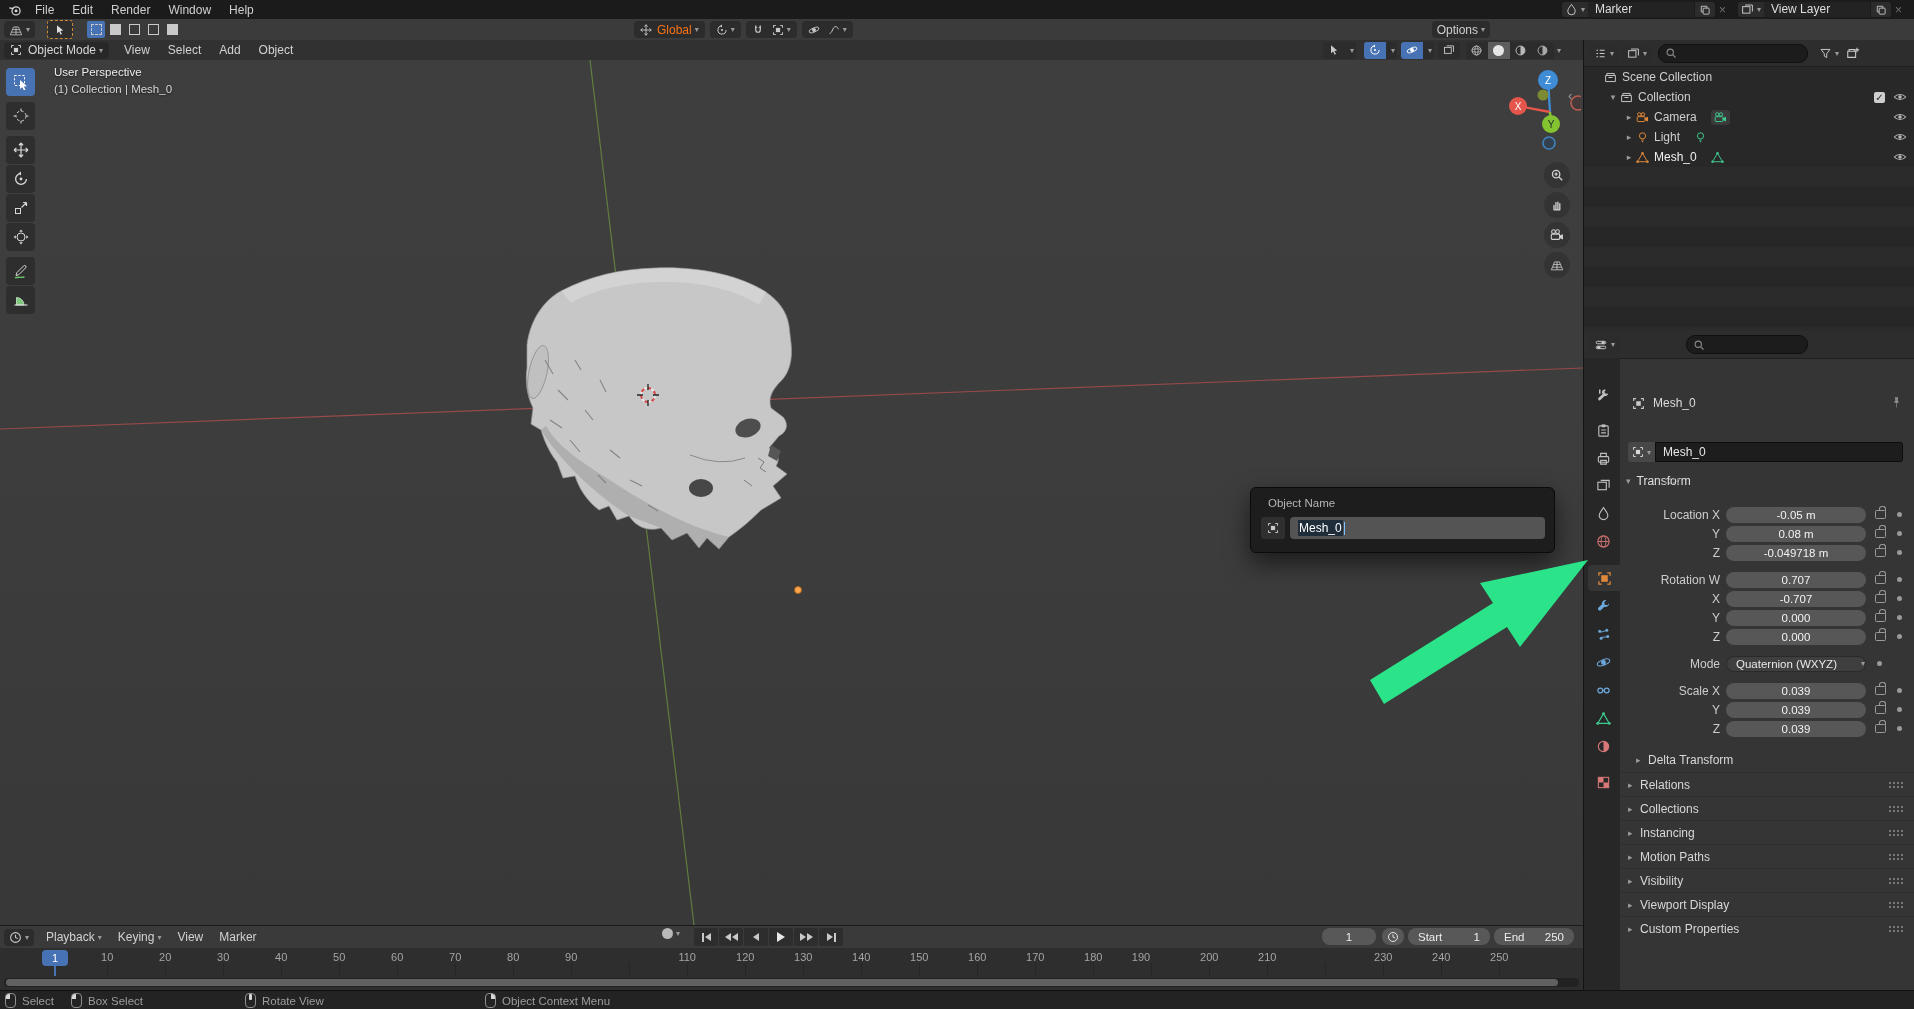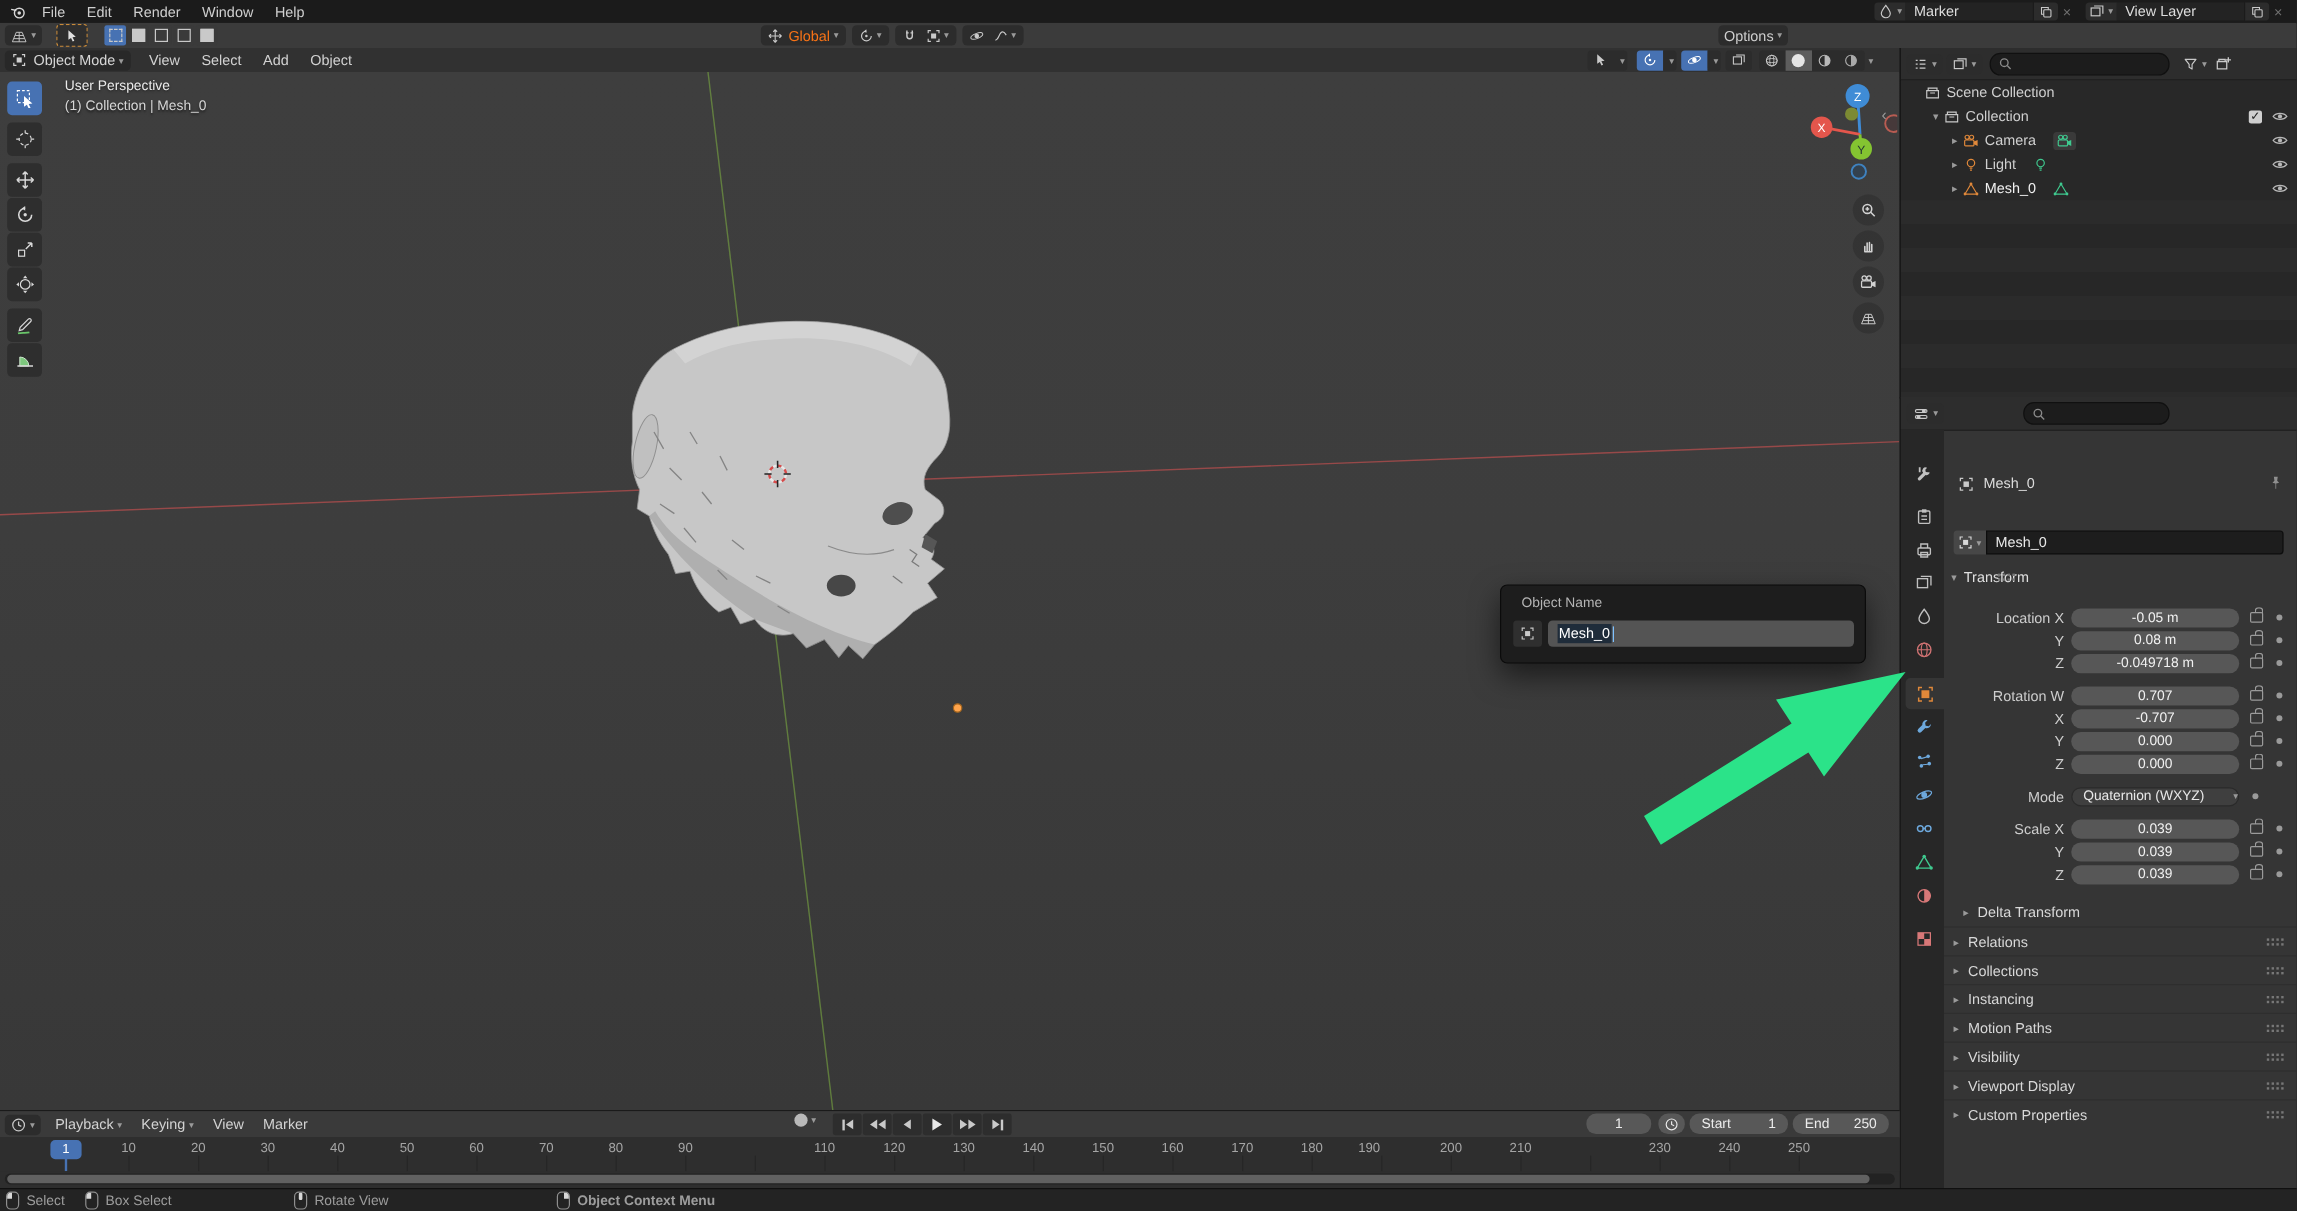--- a/index.html
+++ b/index.html
@@ -1115,21 +1115,21 @@
           <i></i>
         </span>
         <span>Box Select</span>
       </span>
       <span class="hint" style="left: 245px;">
         <span class="mouse mmb">
           <i></i>
         </span>
         <span>Rotate View</span>
       </span>
-      <span class="hint" style="left: 464px; font-weight: bold;">
+      <span class="hint" style="left: 485px;">
         <span class="mouse rmb">
           <i></i>
         </span>
         <span>Object Context Menu</span>
       </span>
     </div>
 
   <svg id="arrow-svg" class="abs" width="240" height="170" viewBox="0 0 240 170">
     <polygon points="10,130 133,53 120,33 228,10 160,97 147,77 24,154" fill="#2be389"></polygon>
   </svg>

